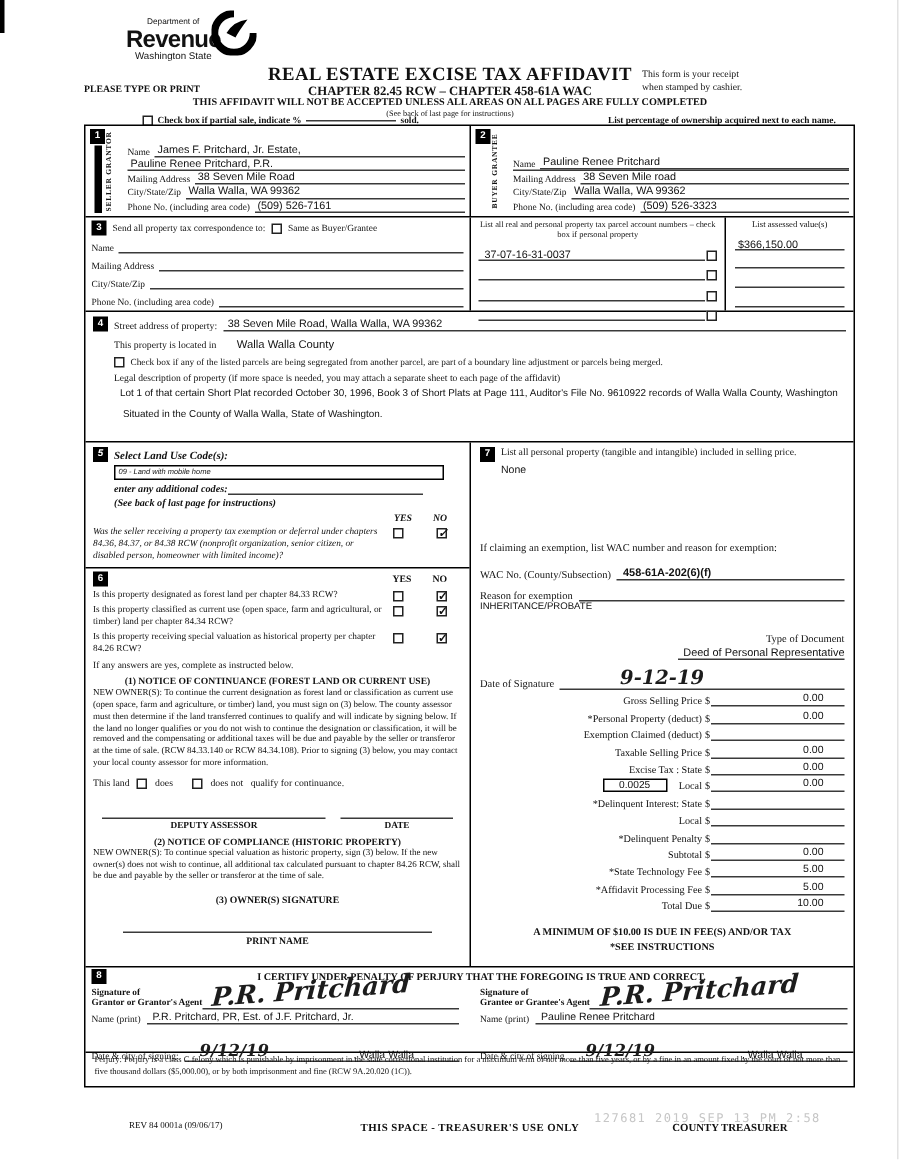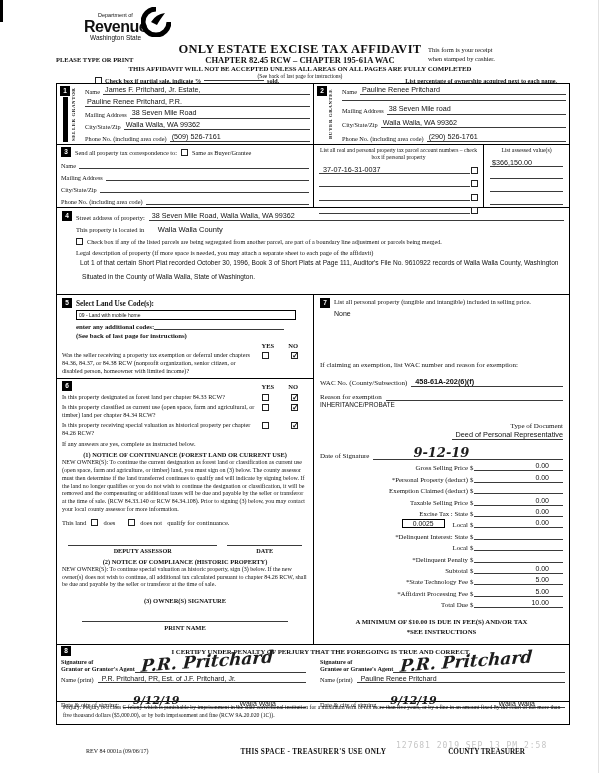--- a/index.html
+++ b/index.html
@@ -36,21 +36,21 @@
   .mainbox { position:absolute; left:56px; top:83px; width:514px; border:1px solid #000; }
   .row { display:flex; border-bottom:1px solid #000; }
   .row:last-child { border-bottom:none; }
 
   
   .party { width:50%; display:flex; padding:2px 3px 2px 2px; height:60px; }
   .party.buyer { border-left:1px solid #000; }
   .party .leftcol { width:12px; display:flex; flex-direction:column; align-items:center; }
   .party .bar { width:5px; flex:1; background:#000; margin-top:1px; }
   .vlab { writing-mode:vertical-rl; transform:rotate(180deg); font-size:5px; letter-spacing:0.5px; text-align:center; line-height:1.1; width:12px; font-weight:bold; }
-  .party .fields { flex:1; display:flex; flex-direction:column; justify-content:space-between; padding-left:2px; }
+  .party .fields { flex:1; display:flex; flex-direction:column; justify-content:flex-end; padding-left:2px; }
   .fl { display:flex; align-items:flex-end; font-size:6.3px; line-height:1.15; }
   .fl .lab { white-space:nowrap; padding-right:3px; }
   .fl .u { flex:1; font-size:7px; padding-left:2px; }
   .fl .u.val { font-size:7.2px; }
 
   
   .s3 { height:63px; }
   .s3-left { width:50%; padding:2px 4px; display:flex; flex-direction:column; justify-content:space-between; }
   .s3-head { display:flex; align-items:center; gap:4px; font-size:6.3px; }
   .s3-mid { width:170px; border-left:1px solid #000; padding:2px 5px; display:flex; flex-direction:column; }
@@ -70,21 +70,21 @@
   .s4 .segreg { margin:4px 0 0 14px; display:flex; gap:4px; align-items:center; font-size:6.2px; }
   .s4 .legal { margin:4px 0 0 14px; font-size:6.4px; }
   .s4 .legalval { margin:3px 0 0 18px; font-size:6.6px; line-height:1.25; width:480px; }
   .s4 .situated { margin:6px 0 0 20px; font-size:6.6px; }
 
   
   .s567 { height:350px; }
   .col56 { width:50%; padding:0; }
   .col7 { width:50%; border-left:1px solid #000; padding:3px 6px; position:relative; }
 
-  .s5 { padding:3px 5px 4px 5px; }
+  .s5 { padding:3px 5px 4px 5px;font-style:italic; }
   .s5-title { display:flex; gap:4px; align-items:center; font-size:7.3px; font-weight:bold; }
   .codebox { border:1px solid #000; margin:2px 0 0 14px; width:220px; font-family:"Liberation Sans",sans-serif; font-size:5px; padding:1px 2px; }
   .addcodes { margin:3px 0 0 14px; font-size:6.8px; font-weight:bold; display:flex; }
   .addcodes .u { width:130px; }
   .seeback2 { margin:2px 0 0 14px; font-size:6.8px; font-weight:bold; }
   .yesno-head { display:flex; justify-content:flex-end; gap:14px; font-size:6.5px; font-weight:bold; padding-right:10px; margin-top:3px; }
   .q { display:flex; align-items:flex-start; margin-top:2px; }
   .q .txt { flex:1; font-size:6.2px; line-height:1.25; }
   .q .boxes { width:52px; display:flex; justify-content:space-between; padding:1px 10px 0 6px; flex:none; }
   .s6 { border-top:1px solid #000; padding:2px 5px 0 5px; }
@@ -157,22 +157,22 @@
 
   <div class="logo">
     <div class="dept">Department of</div>
     <div class="rev">Revenue</div>
     <div class="wa">Washington State</div>
     <svg class="logo-swoosh" width="30" height="30" viewBox="0 0 30 30">
       <path d="M15 2 A13 13 0 1 0 28 15" fill="none" stroke="#000" stroke-width="5"></path>
       <path d="M10 15 q5 -8 14 -9 q-6 8 -8 12 z" fill="#000"></path>
     </svg>
   </div>
-  <div class="hdr-title">ONLY ESTATE EXCISE TAX AFFIDAVIT</div>
-  <div class="hdr-chapter">CHAPTER 82.45 RCW – CHAPTER 195-61A WAC</div>
+  <div class="hdr-title">REAL ESTATE EXCISE TAX AFFIDAVIT</div>
+  <div class="hdr-chapter">CHAPTER 82.45 RCW – CHAPTER 458-61A WAC</div>
   <div class="hdr-type">PLEASE TYPE OR PRINT</div>
   <div class="hdr-receipt">
     <div>This form is your receipt</div>
     <div>when stamped by cashier.</div>
   </div>
   <div class="hdr-warning">THIS AFFIDAVIT WILL NOT BE ACCEPTED UNLESS ALL AREAS ON ALL PAGES ARE FULLY COMPLETED</div>
   <div class="hdr-seeback">(See back of last page for instructions)</div>
   <div class="hdr-partial">
     <span class="cb"></span>
     <span>Check box if partial sale, indicate %</span>
@@ -229,21 +229,21 @@
           <div class="fl">
               <span class="lab">Mailing Address</span>
               <span class="u val">38 Seven Mile road</span>
             </div>
           <div class="fl">
               <span class="lab">City/State/Zip</span>
               <span class="u val">Walla Walla, WA 99362</span>
             </div>
           <div class="fl">
               <span class="lab">Phone No. (including area code)</span>
-              <span class="u val">(290) 526-1761</span>
+              <span class="u val">(509) 526-3323</span>
             </div>
         </div>
       </div>
     </div>
 
     <div class="row s3">
       <div class="s3-left">
         <div class="s3-head">
           <span class="chip">3</span>
           <span>Send all property tax correspondence to:</span>

